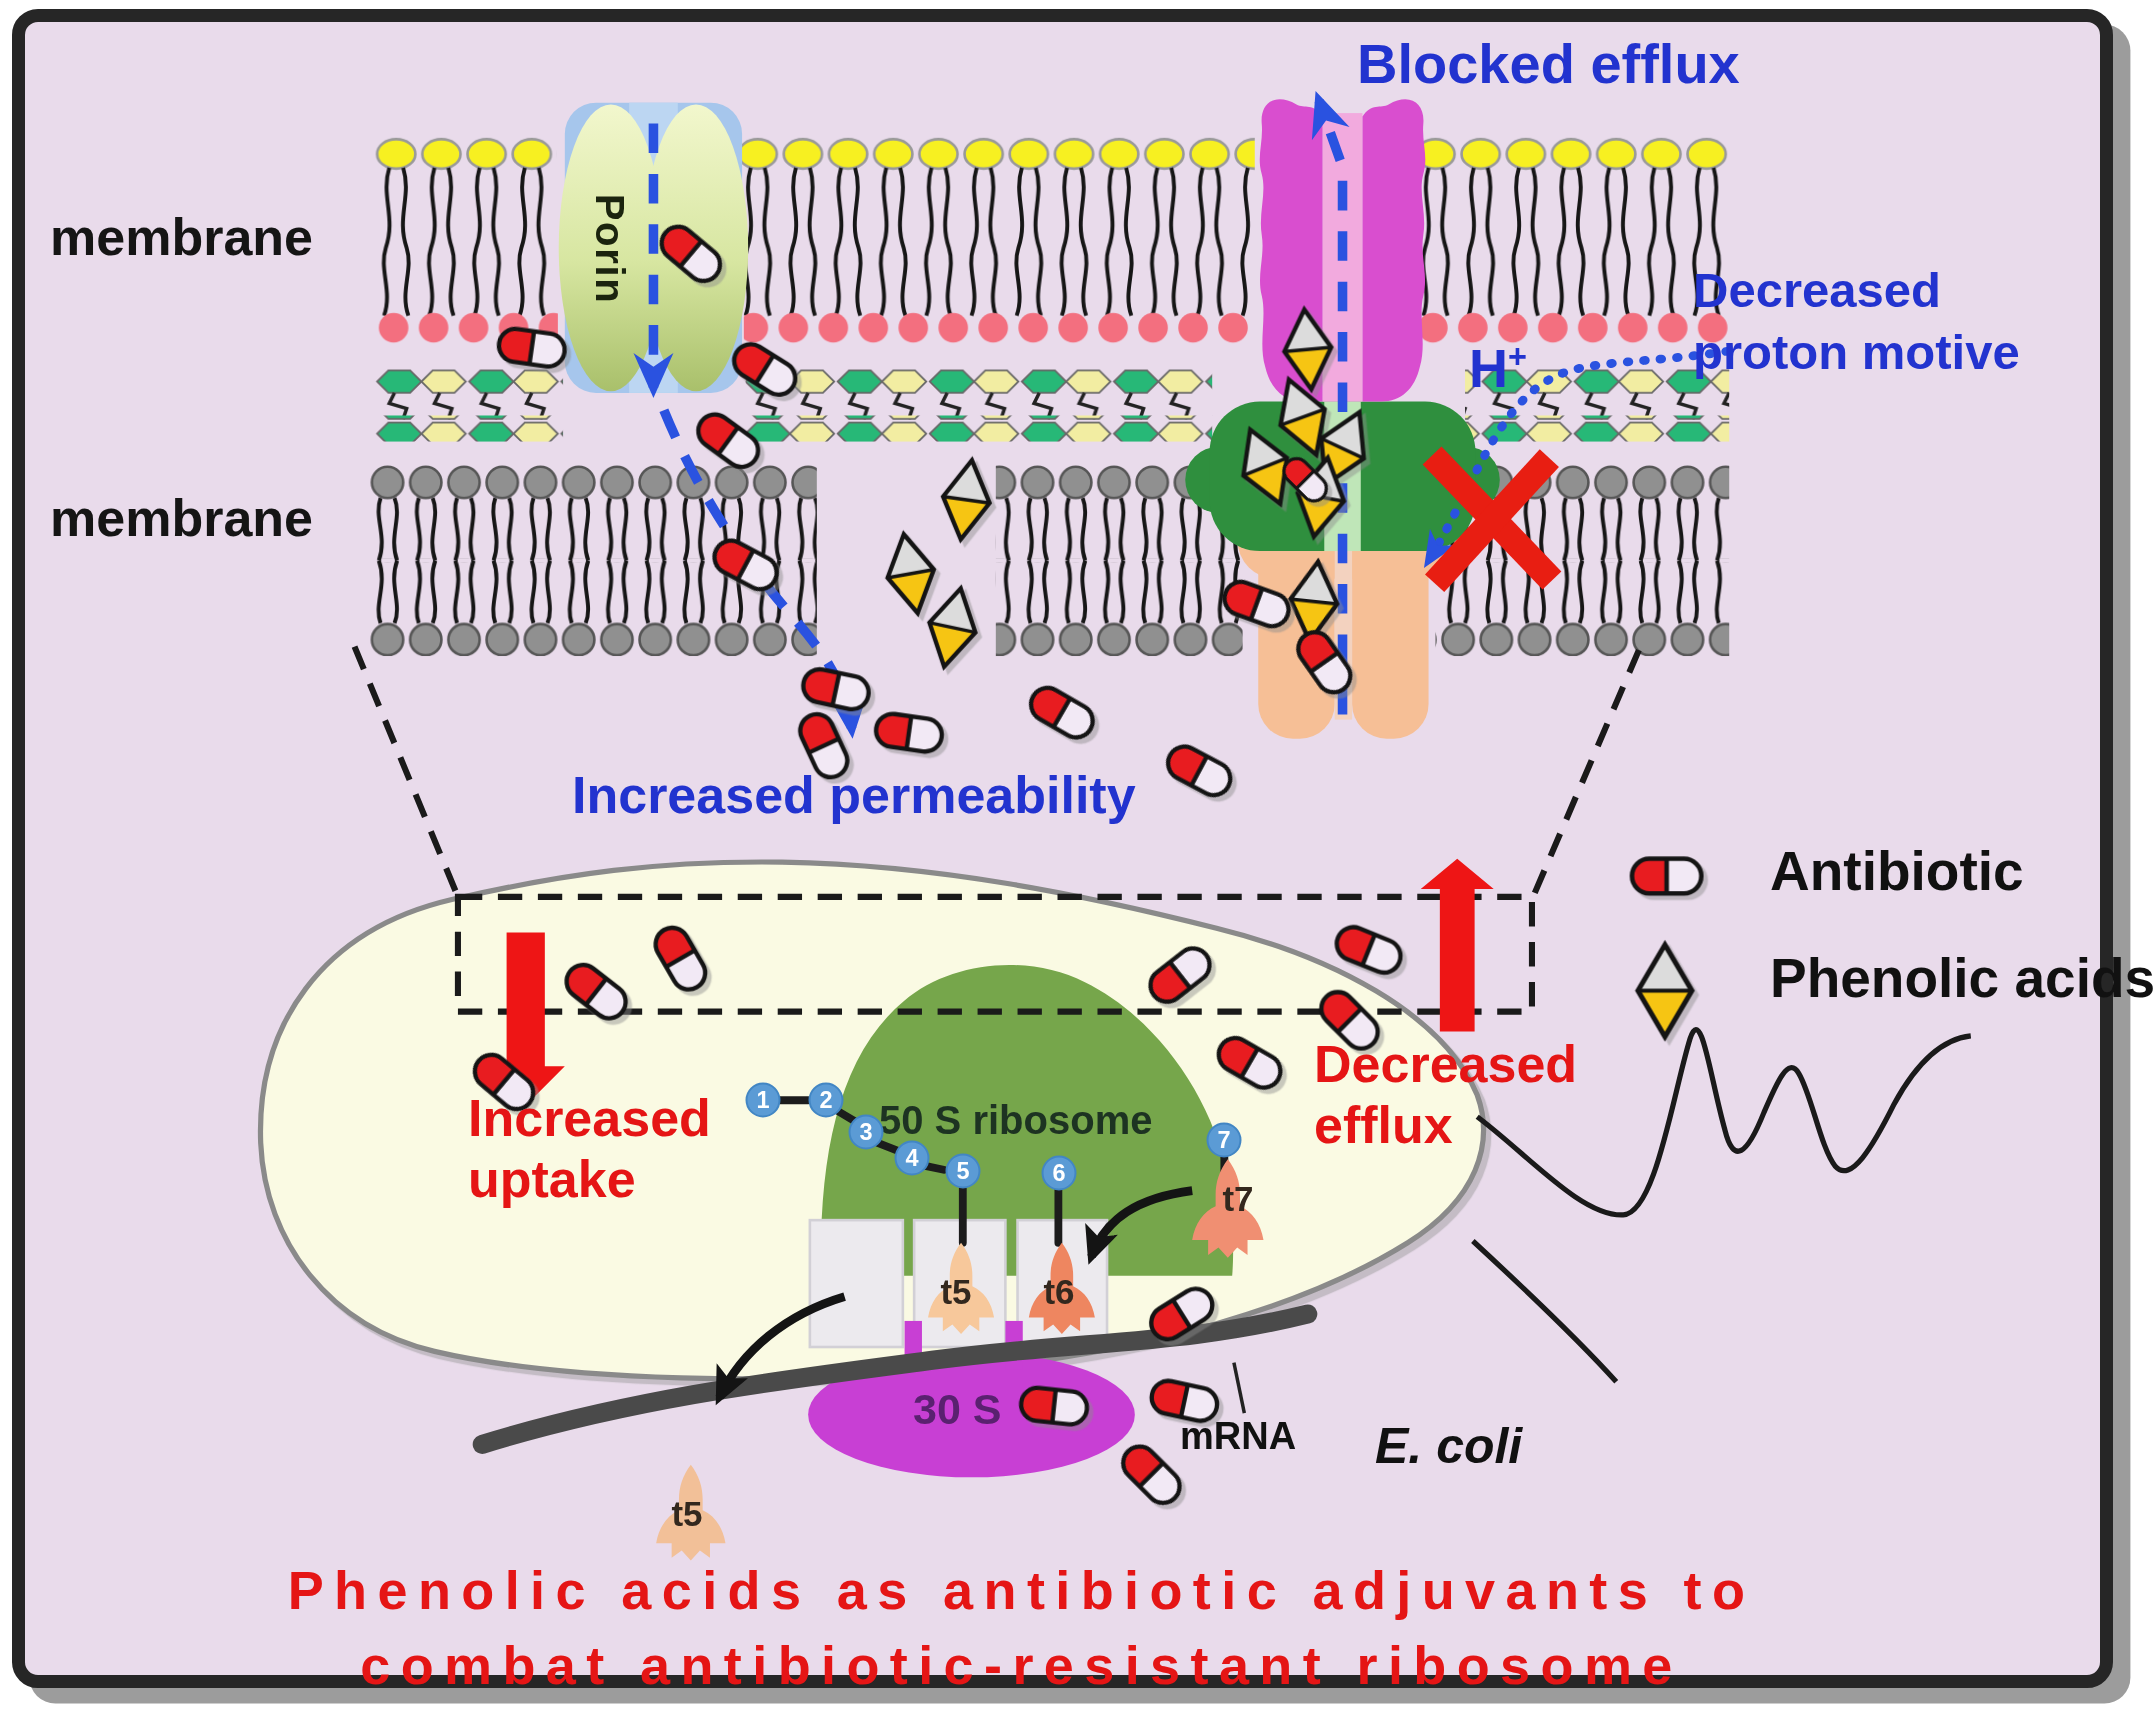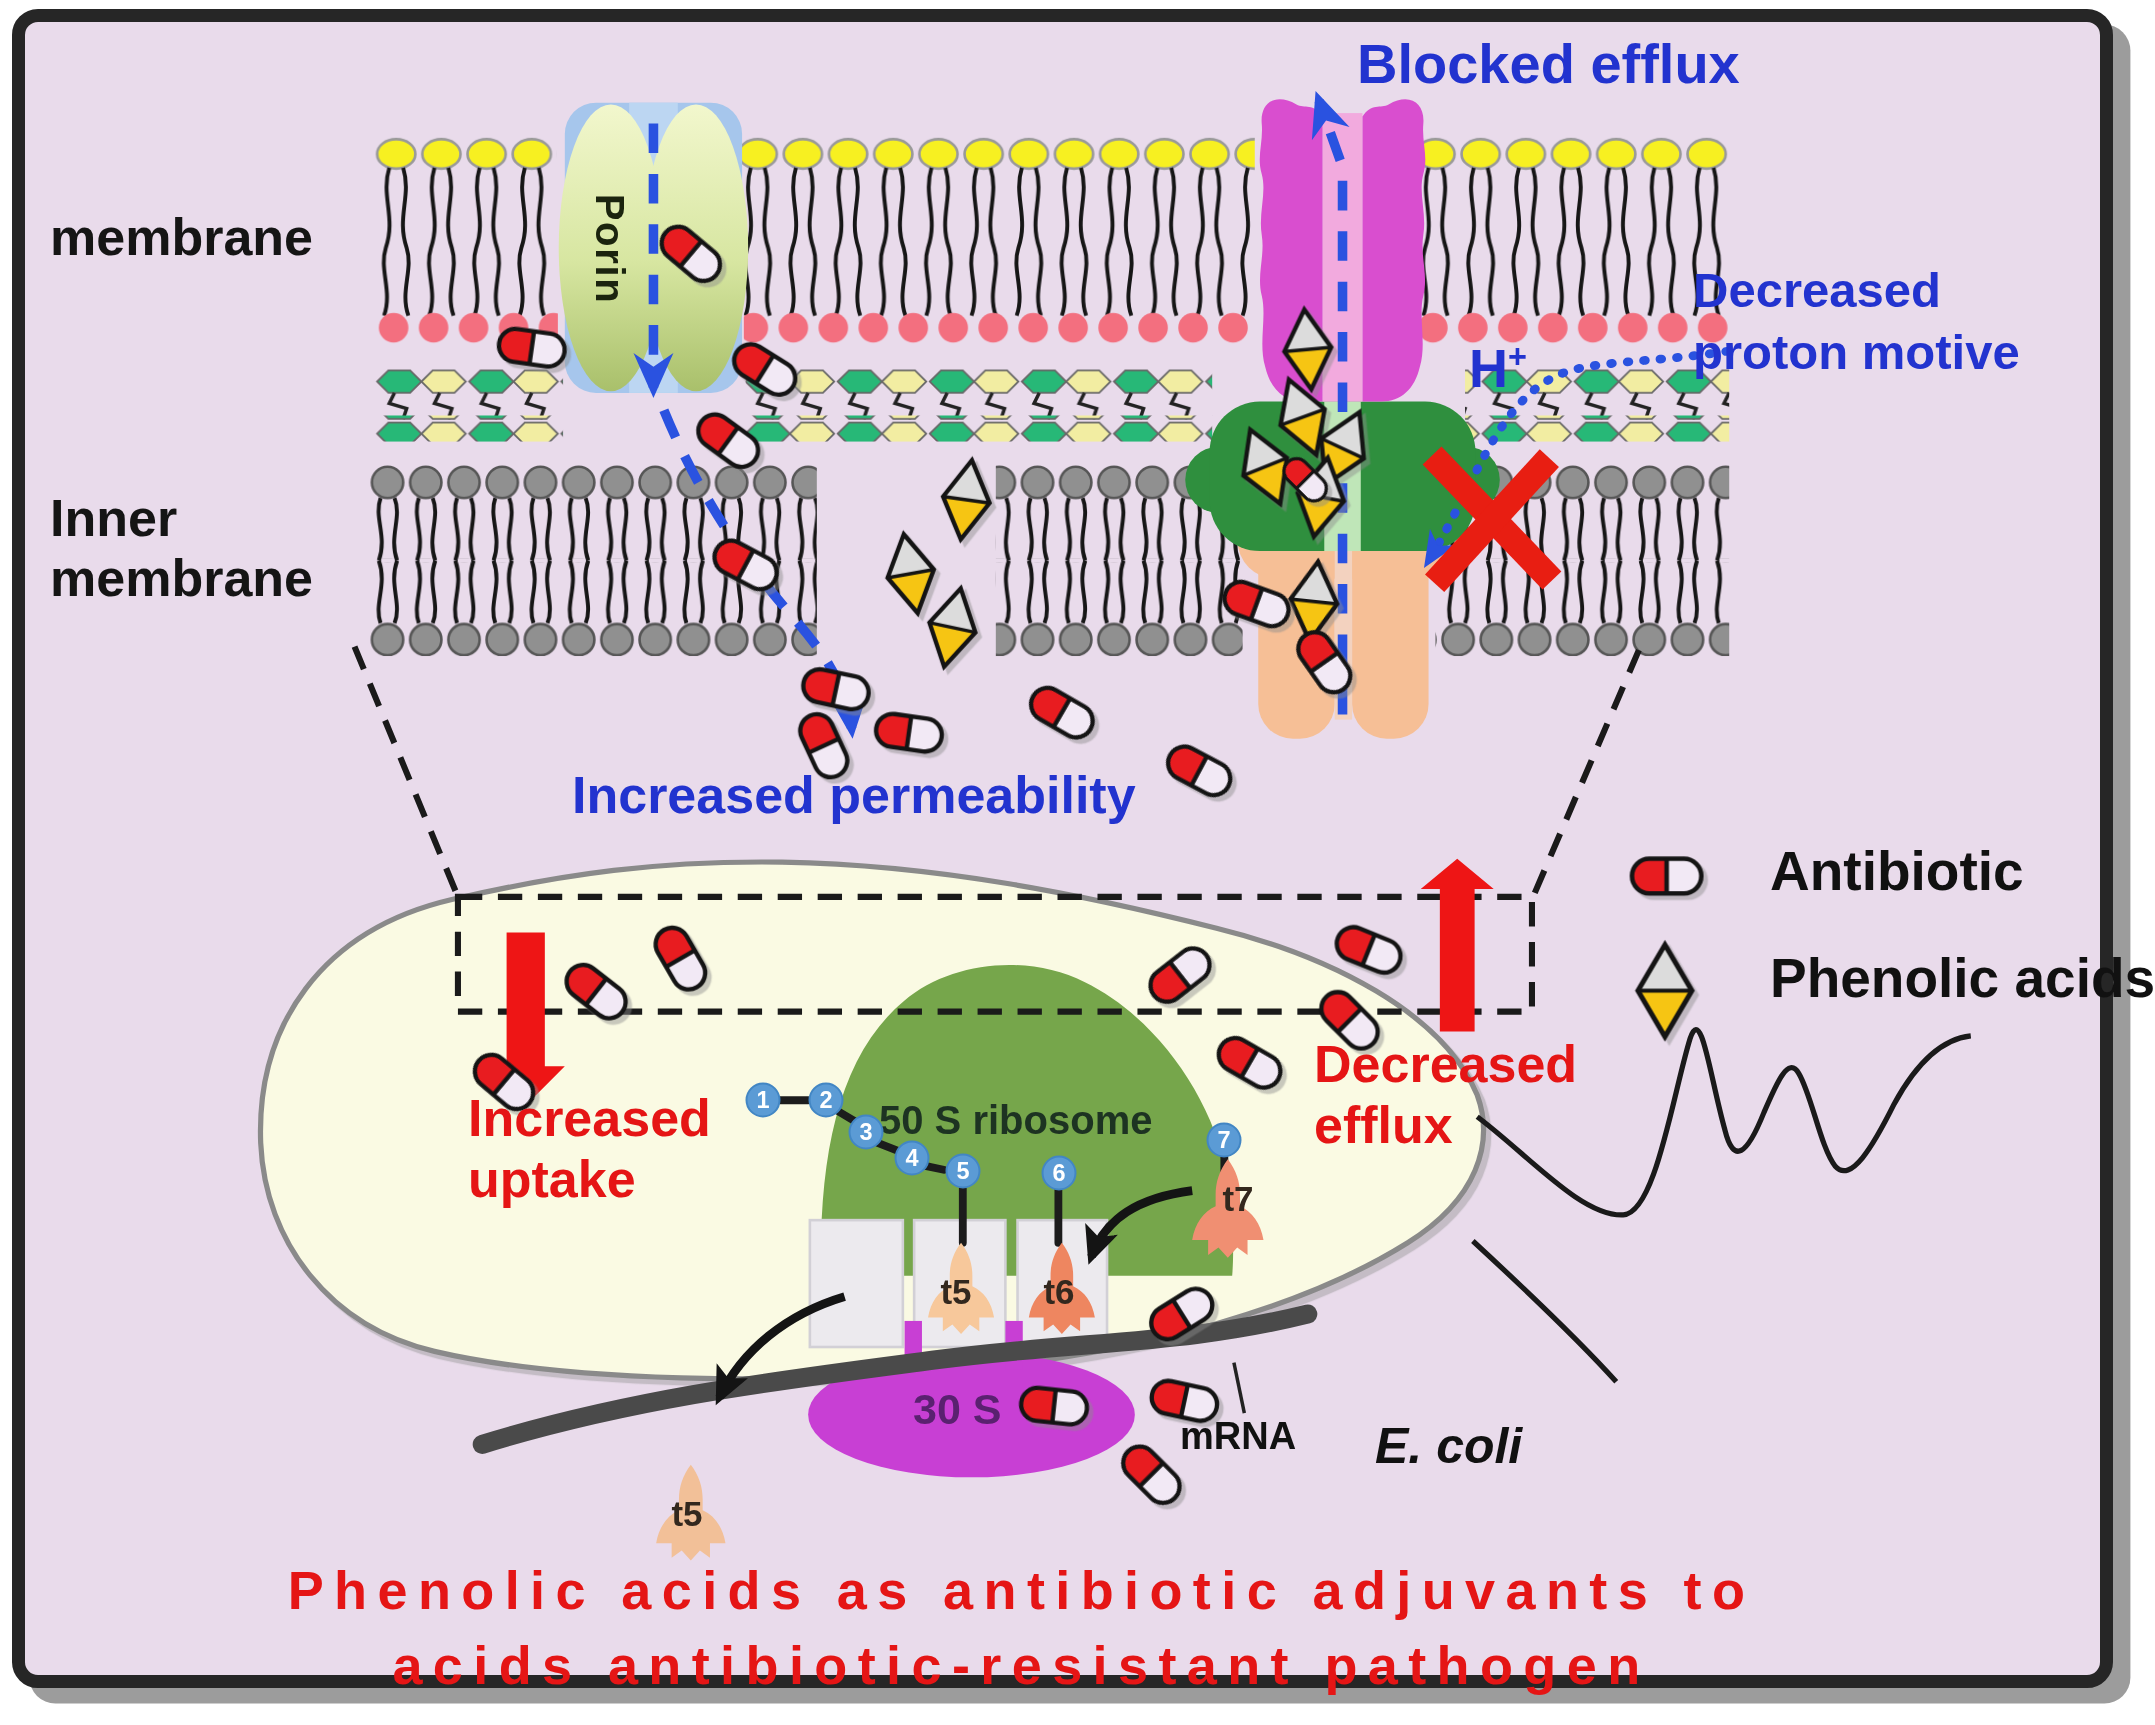--- a/index.html
+++ b/index.html
@@ -276,21 +276,20 @@
     <g class="shadowed">
       <use href="#capsule" transform="translate(1918,1008) scale(1.05)"></use>
       <use href="#diamond" transform="translate(1916,1140) scale(1.15)"></use>
     </g>
   </svg>
 
   <div class="lbl mem-lbl" style="left:50px;top:207px;">
     <div>membrane</div>
   </div>
   <div class="lbl mem-lbl" style="left:50px;top:488px;">
-    <div>Inner</div>
     <div>membrane</div>
   </div>
   <div class="lbl lbl-porin">Porin</div>
 
   <div class="lbl lbl-blocked blue">Blocked efflux</div>
   <div class="lbl lbl-pmf blue">
     <div>Decreased</div>
     <div>proton motive</div>
   </div>
   <div class="lbl lbl-h blue"><span>H</span><sup>+</sup></div>
@@ -320,15 +319,15 @@
   <div class="step" style="left:826px;top:1100px;">2</div>
   <div class="step" style="left:866px;top:1132px;">3</div>
   <div class="step" style="left:912px;top:1158px;">4</div>
   <div class="step" style="left:963px;top:1171px;">5</div>
   <div class="step" style="left:1059px;top:1173px;">6</div>
   <div class="step" style="left:1224px;top:1140px;">7</div>
 
   <div class="lbl lbl-ecoli">E. coli</div>
 
   <div class="title-line" style="top:1559px;">Phenolic acids as antibiotic adjuvants to</div>
-  <div class="title-line" style="top:1634px;">acids antibiotic-resistant pathogen</div>
+  <div class="title-line" style="top:1634px;">combat antibiotic-resistant ribosome</div>
 </div>
 
 
 </body></html>

